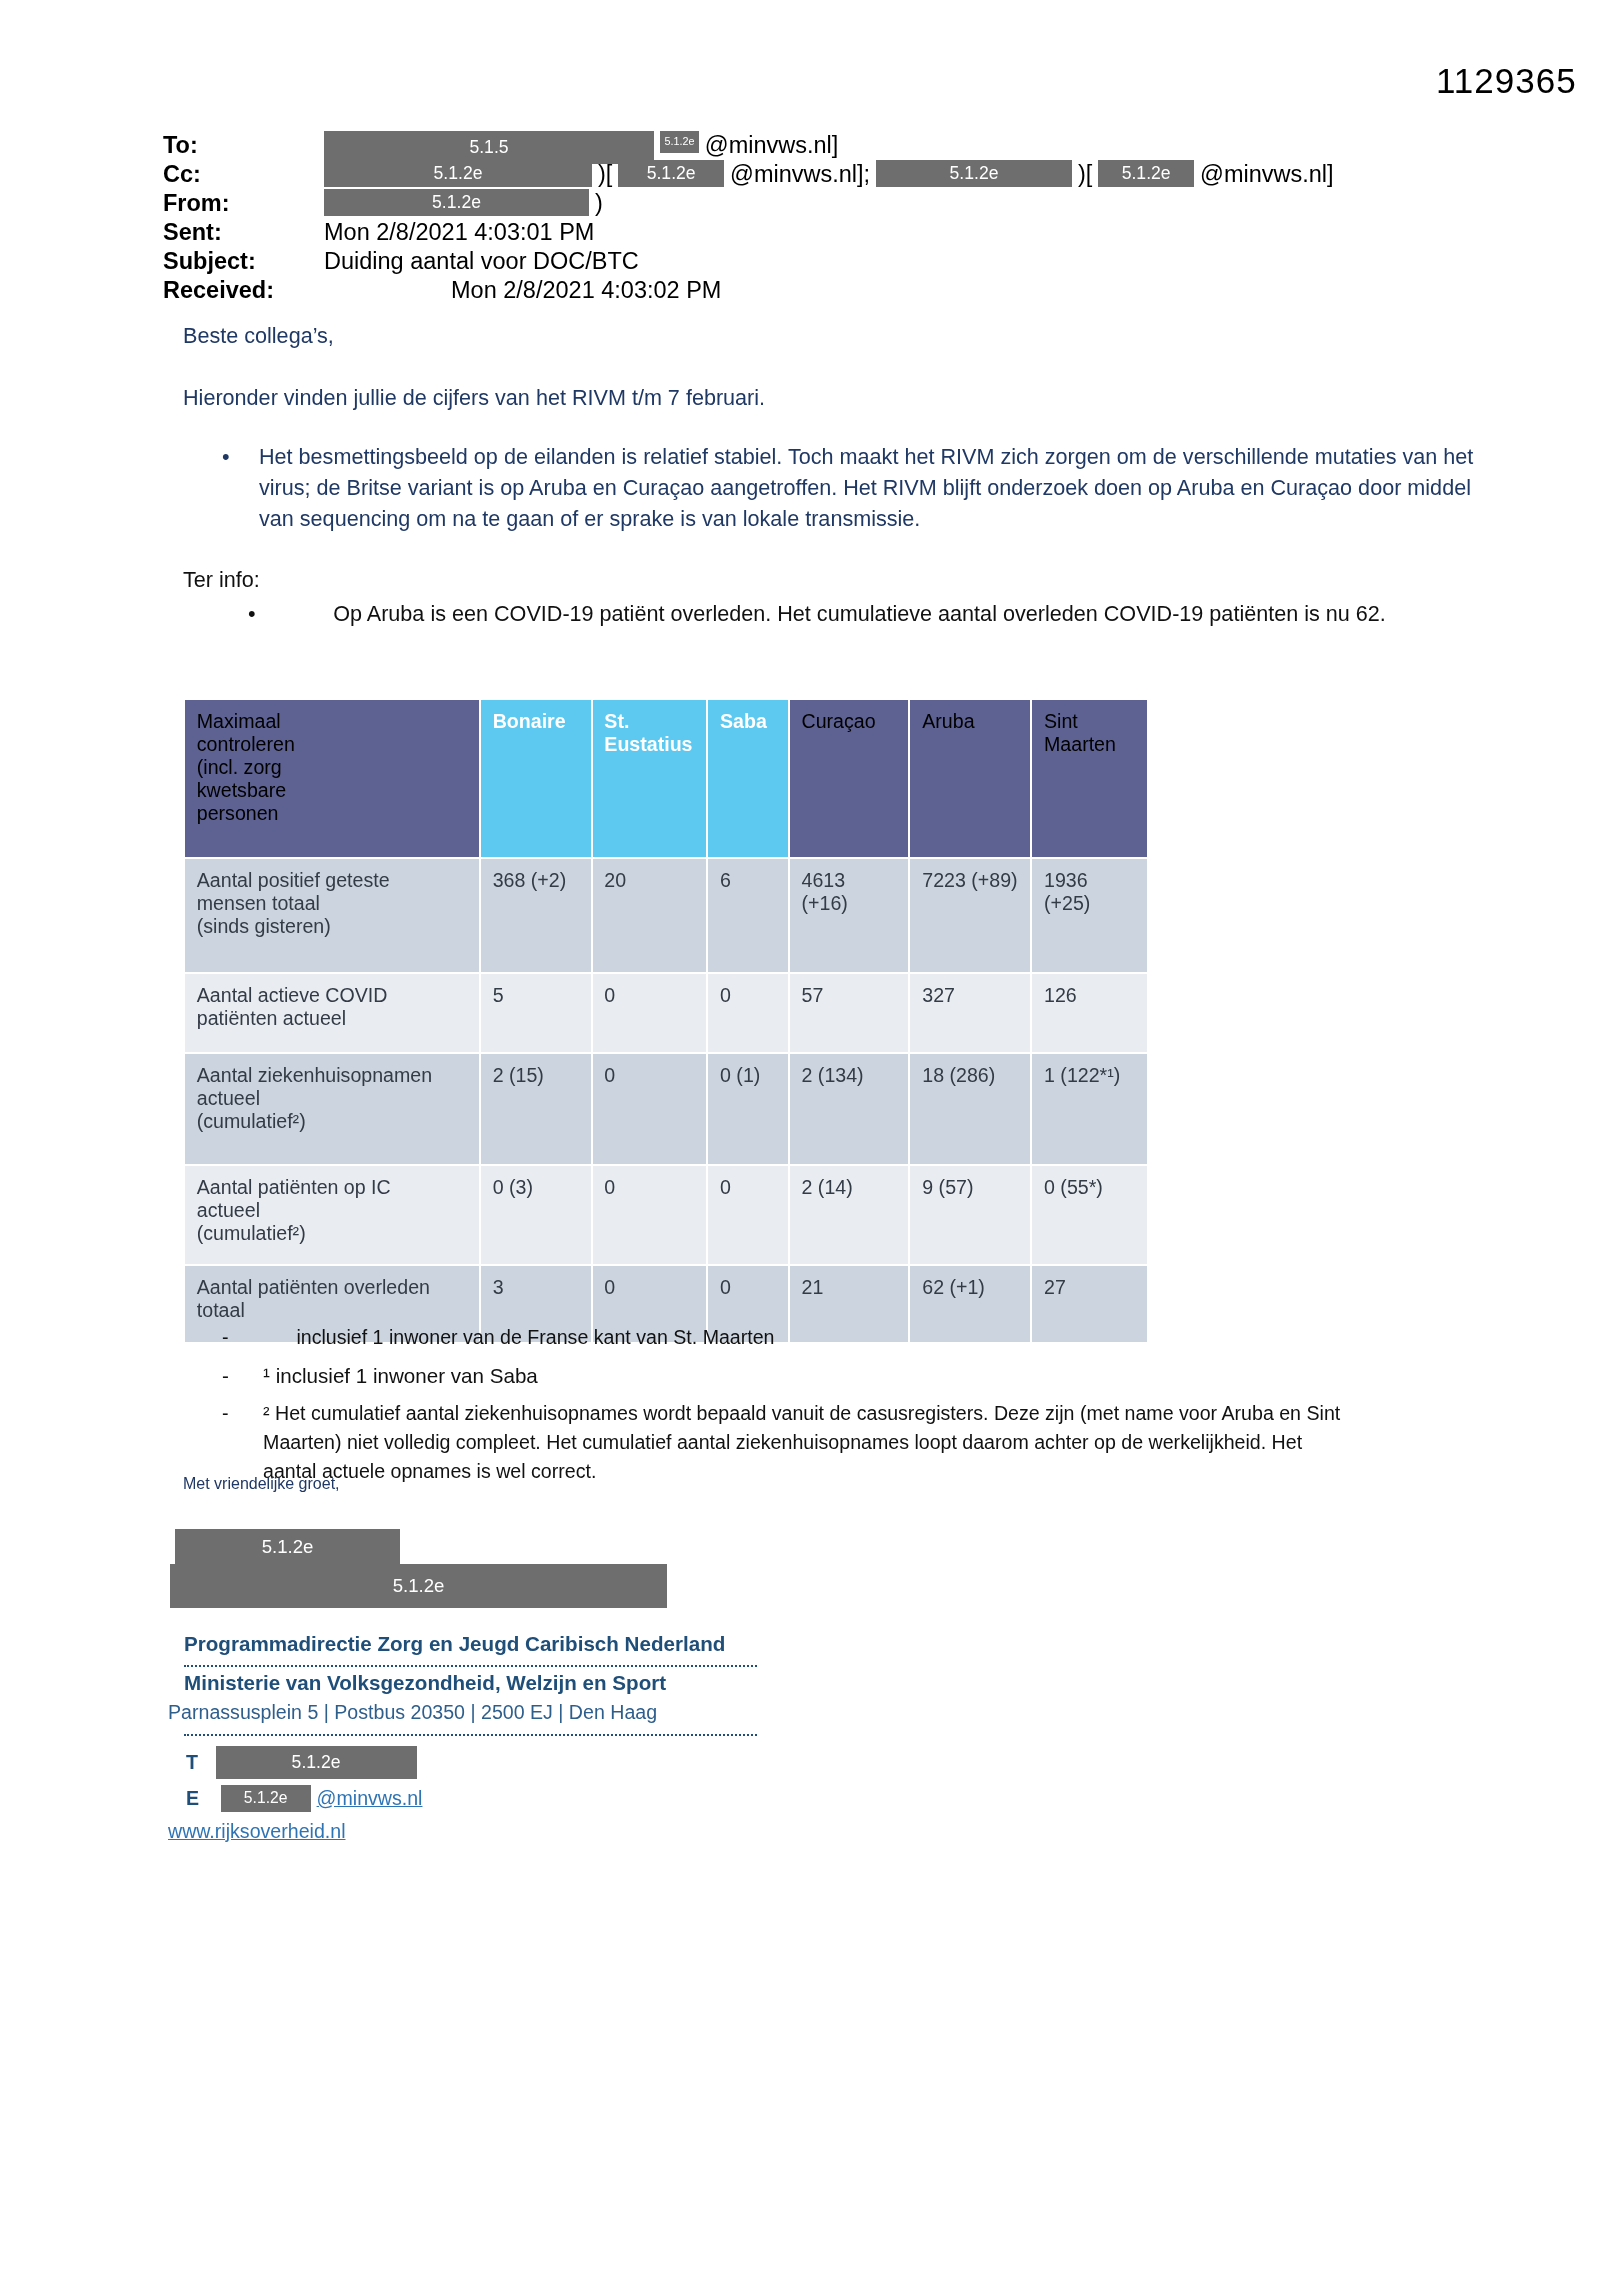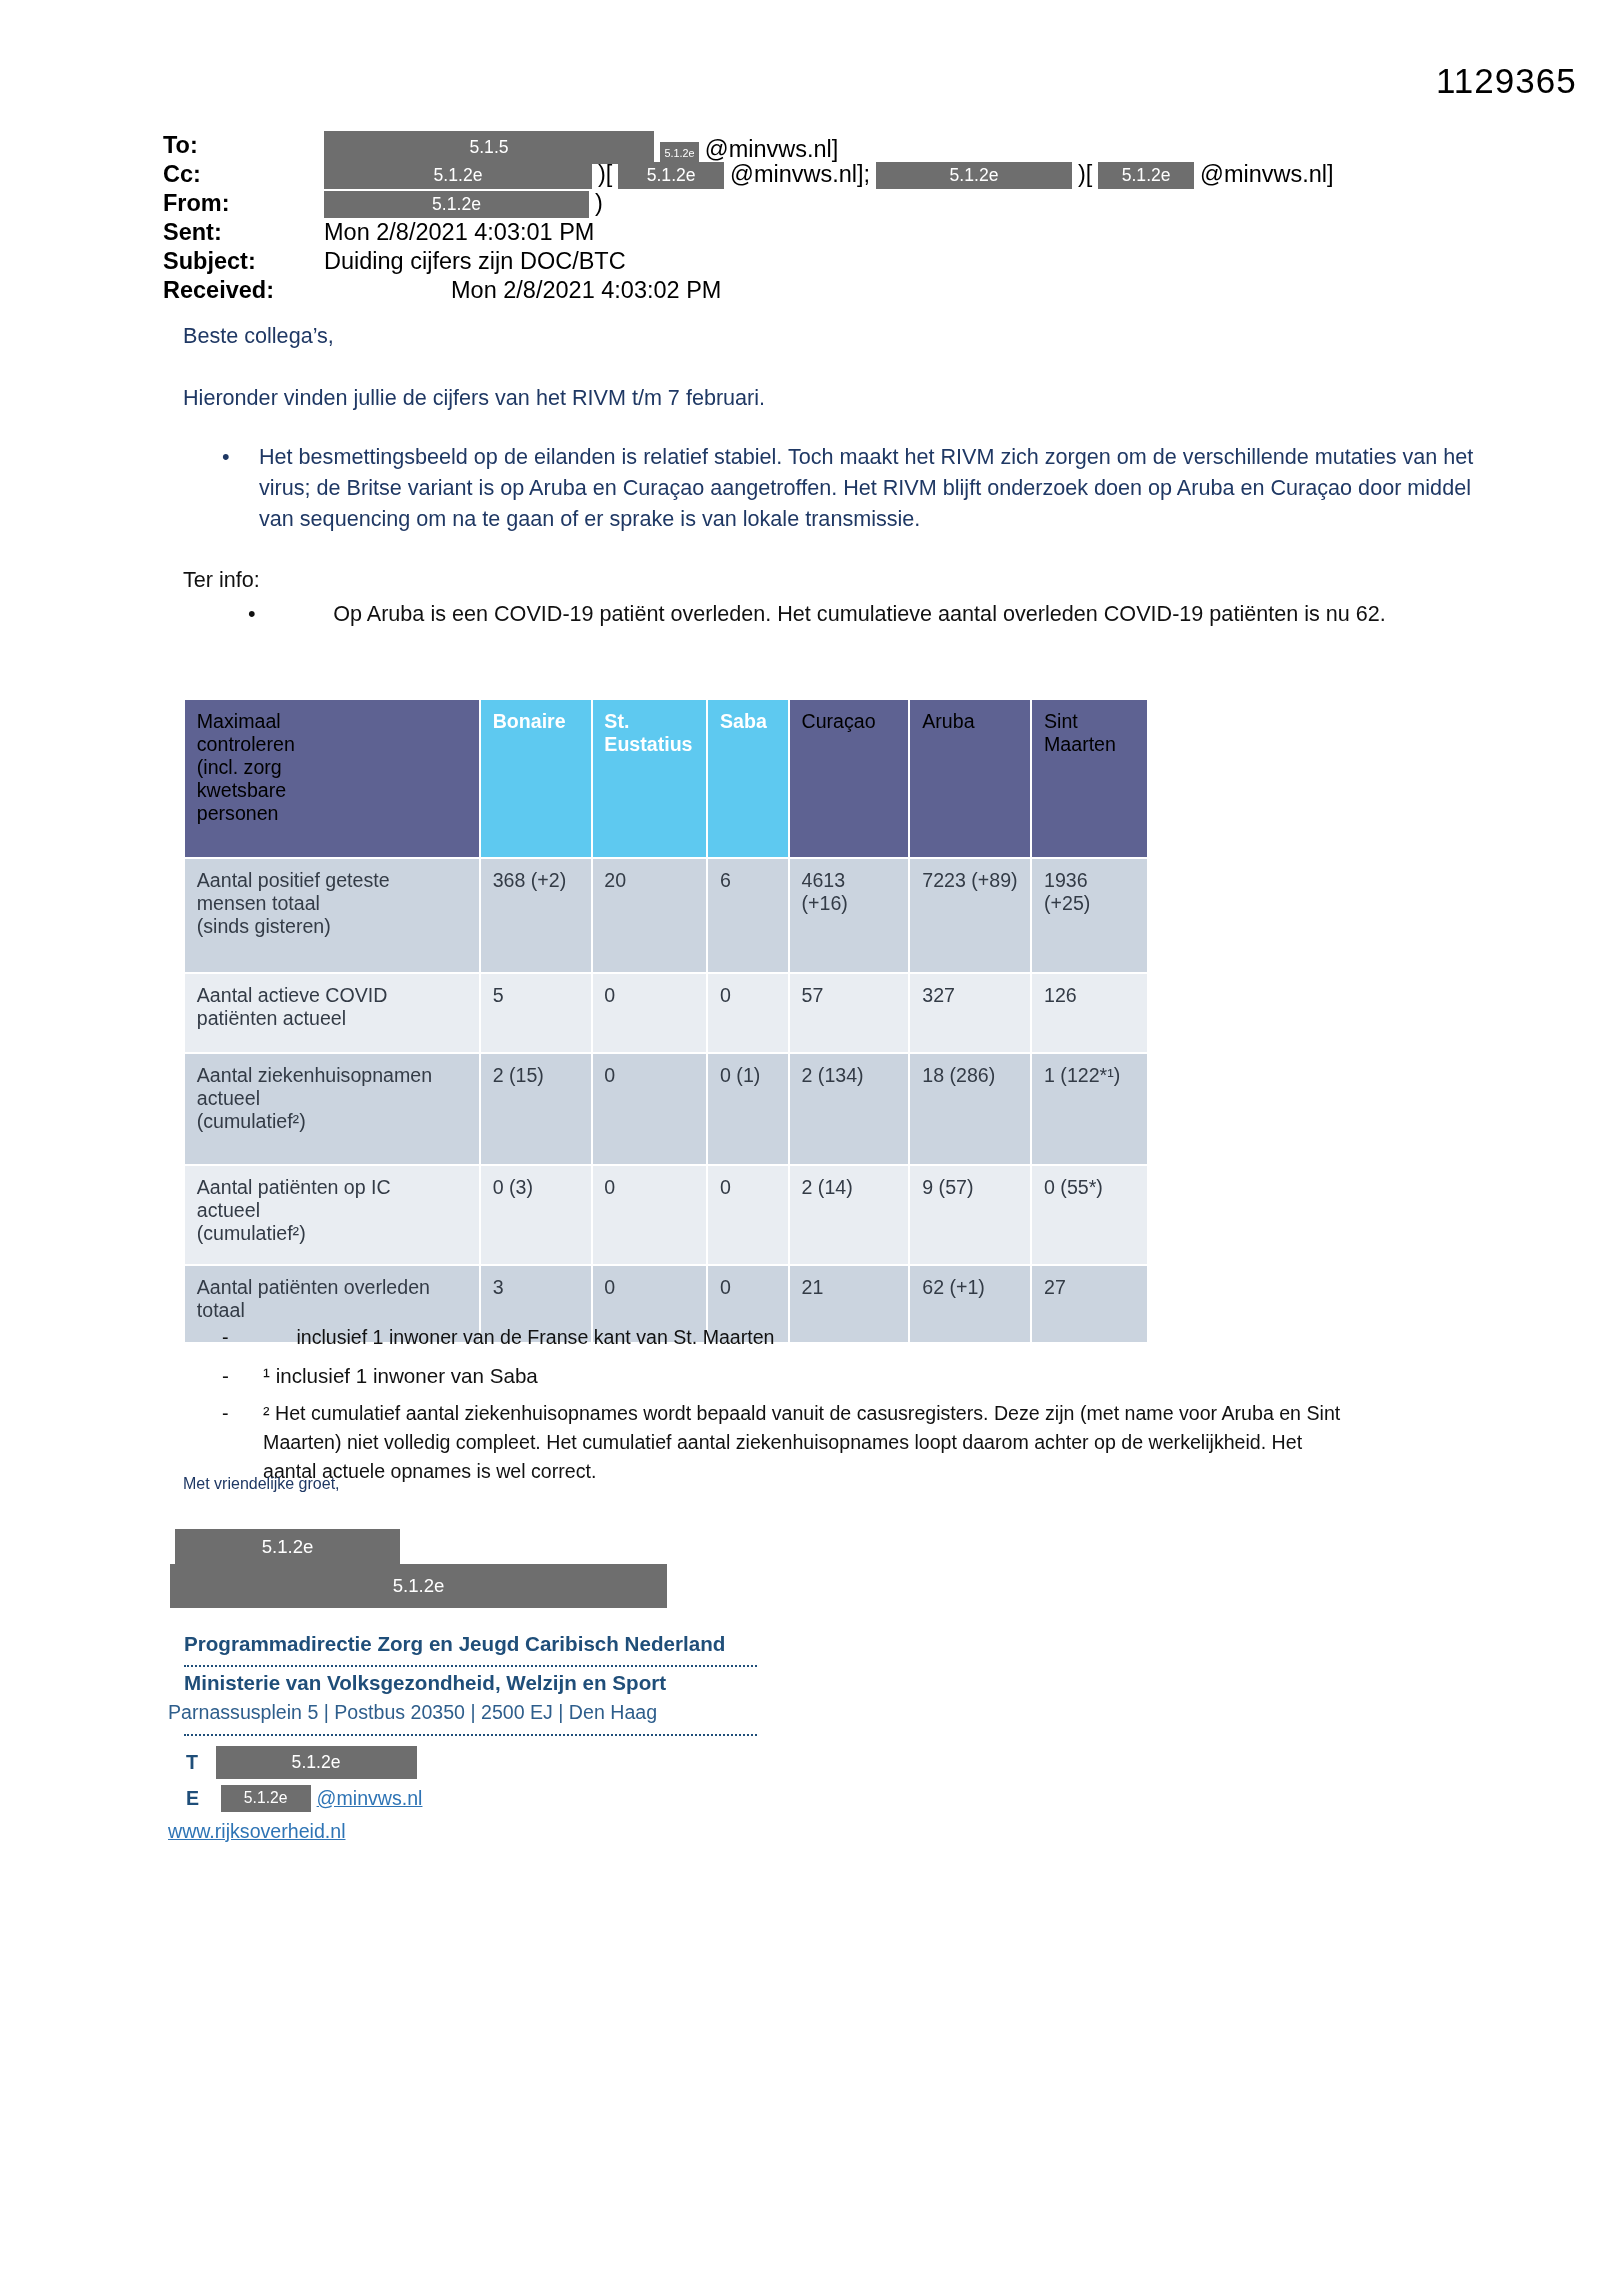--- a/index.html
+++ b/index.html
@@ -15,21 +15,21 @@
   }
   
   .doc-number {
     position:absolute; left:1396px; top:61px;
     font-size:35px; color:#000; letter-spacing:1px;
   }
   
   .email-header { position:absolute; left:123px; top:131px; font-size:23.5px; }
   .hrow { display:flex; align-items:flex-start; height:29px; line-height:29px; white-space:nowrap; }
   .hlabel { font-weight:bold; width:161px; flex-shrink:0; }
-  .hvalue { display:flex; align-items:flex-end; gap:5.9px; }
+  .hvalue { display:flex; align-items:flex-start; gap:5.9px; }
   .hvalue.recv { padding-left:127px; }
   .redact {
     display:inline-flex; align-items:center; justify-content:center;
     background:#6e6e6e; color:#ffffff; font-size:17.6px; height:27.4px;
   }
   .redact.tall { height:33px; }
   .redact.mini { width:39px; height:21.6px; font-size:10.8px; }
   
   .blue { color:#1f3864; }
   .body-line { position:absolute; font-size:21.6px; }
@@ -116,21 +116,21 @@
     </div>
     <div class="hrow">
       <span class="hlabel">Sent:</span>
       <span class="hvalue">
           <span>Mon 2/8/2021 4:03:01 PM</span>
         </span>
     </div>
     <div class="hrow">
       <span class="hlabel">Subject:</span>
       <span class="hvalue">
-          <span>Duiding cijfers zijn DOC/BTC</span>
+          <span>Duiding aantal voor DOC/BTC</span>
         </span>
     </div>
     <div class="hrow">
       <span class="hlabel">Received:</span>
       <span class="hvalue recv">
           <span>Mon 2/8/2021 4:03:02 PM</span>
         </span>
     </div>
   </div>
 

